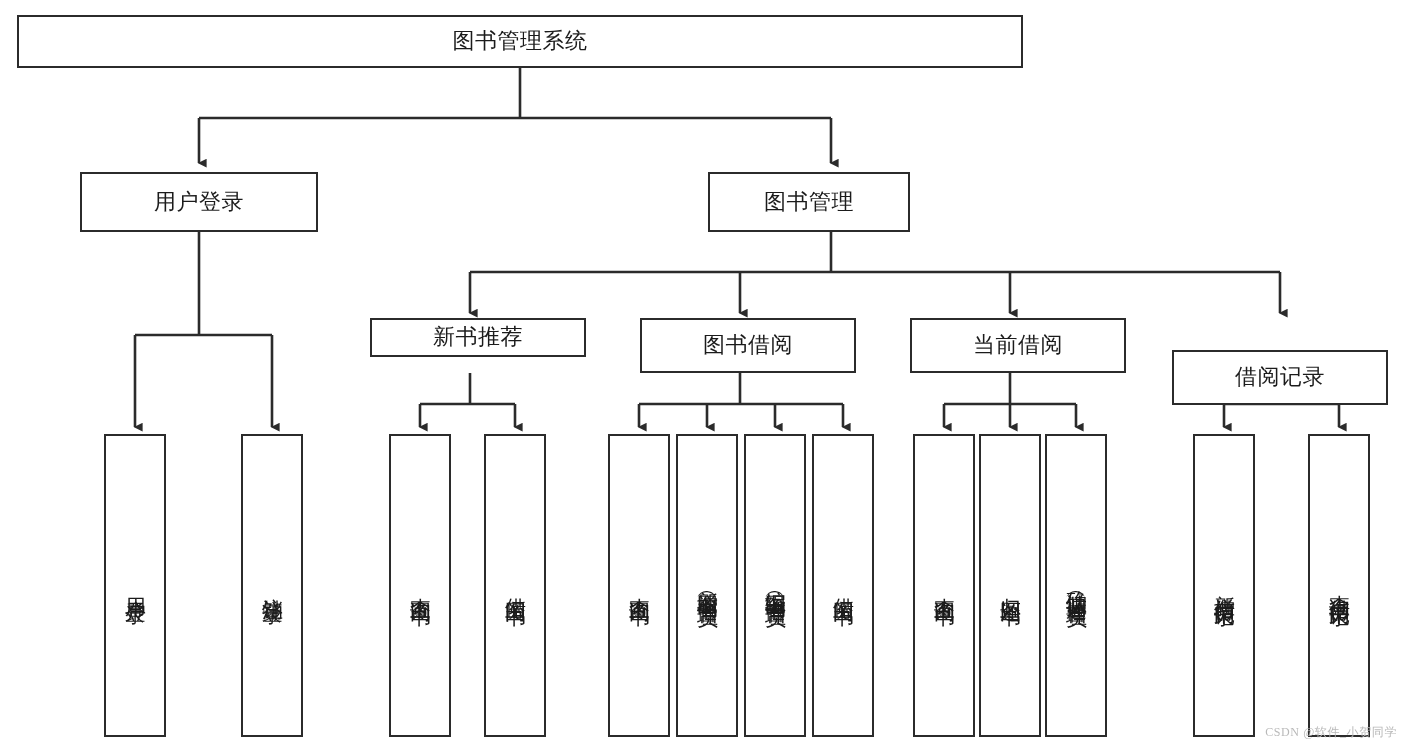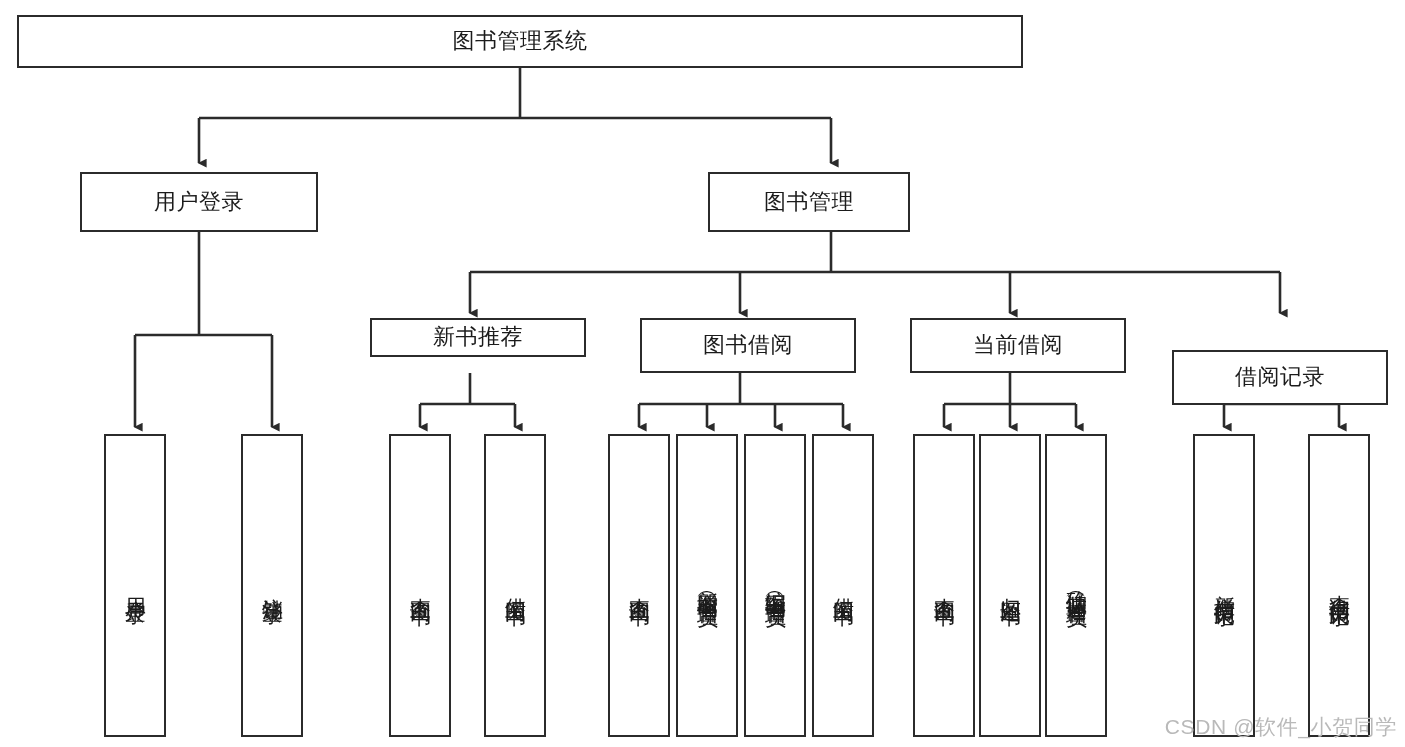--- a/index.html
+++ b/index.html
@@ -57,26 +57,26 @@
     font-size: 21px;
     line-height: 1.0;
     max-height: 100%;
   }
   .node.root .node-label { font-size: 22px; }
   .node.level2 .node-label { font-size: 22px; }
   #watermark {
     position: absolute;
     right: 8px;
     bottom: 6px;
-    font-size: 21px;
+    font-size: 12px;
     color: #b9b9b9;
     letter-spacing: 0.6px;
     z-index: 5;
     white-space: nowrap;
-    font-family: Liberation Sans, sans-serif;
+    font-family: Liberation Serif, serif;
   }
 </style>
 </head>
 <body>
 
 <div id="diagram-root">
 
   <svg id="connector-layer" viewBox="0 0 1405 747" xmlns="http://www.w3.org/2000/svg">
     <defs>
       <marker id="arrowhead" markerWidth="9" markerHeight="9" refX="4.5" refY="7.6" orient="auto" markerUnits="userSpaceOnUse">

